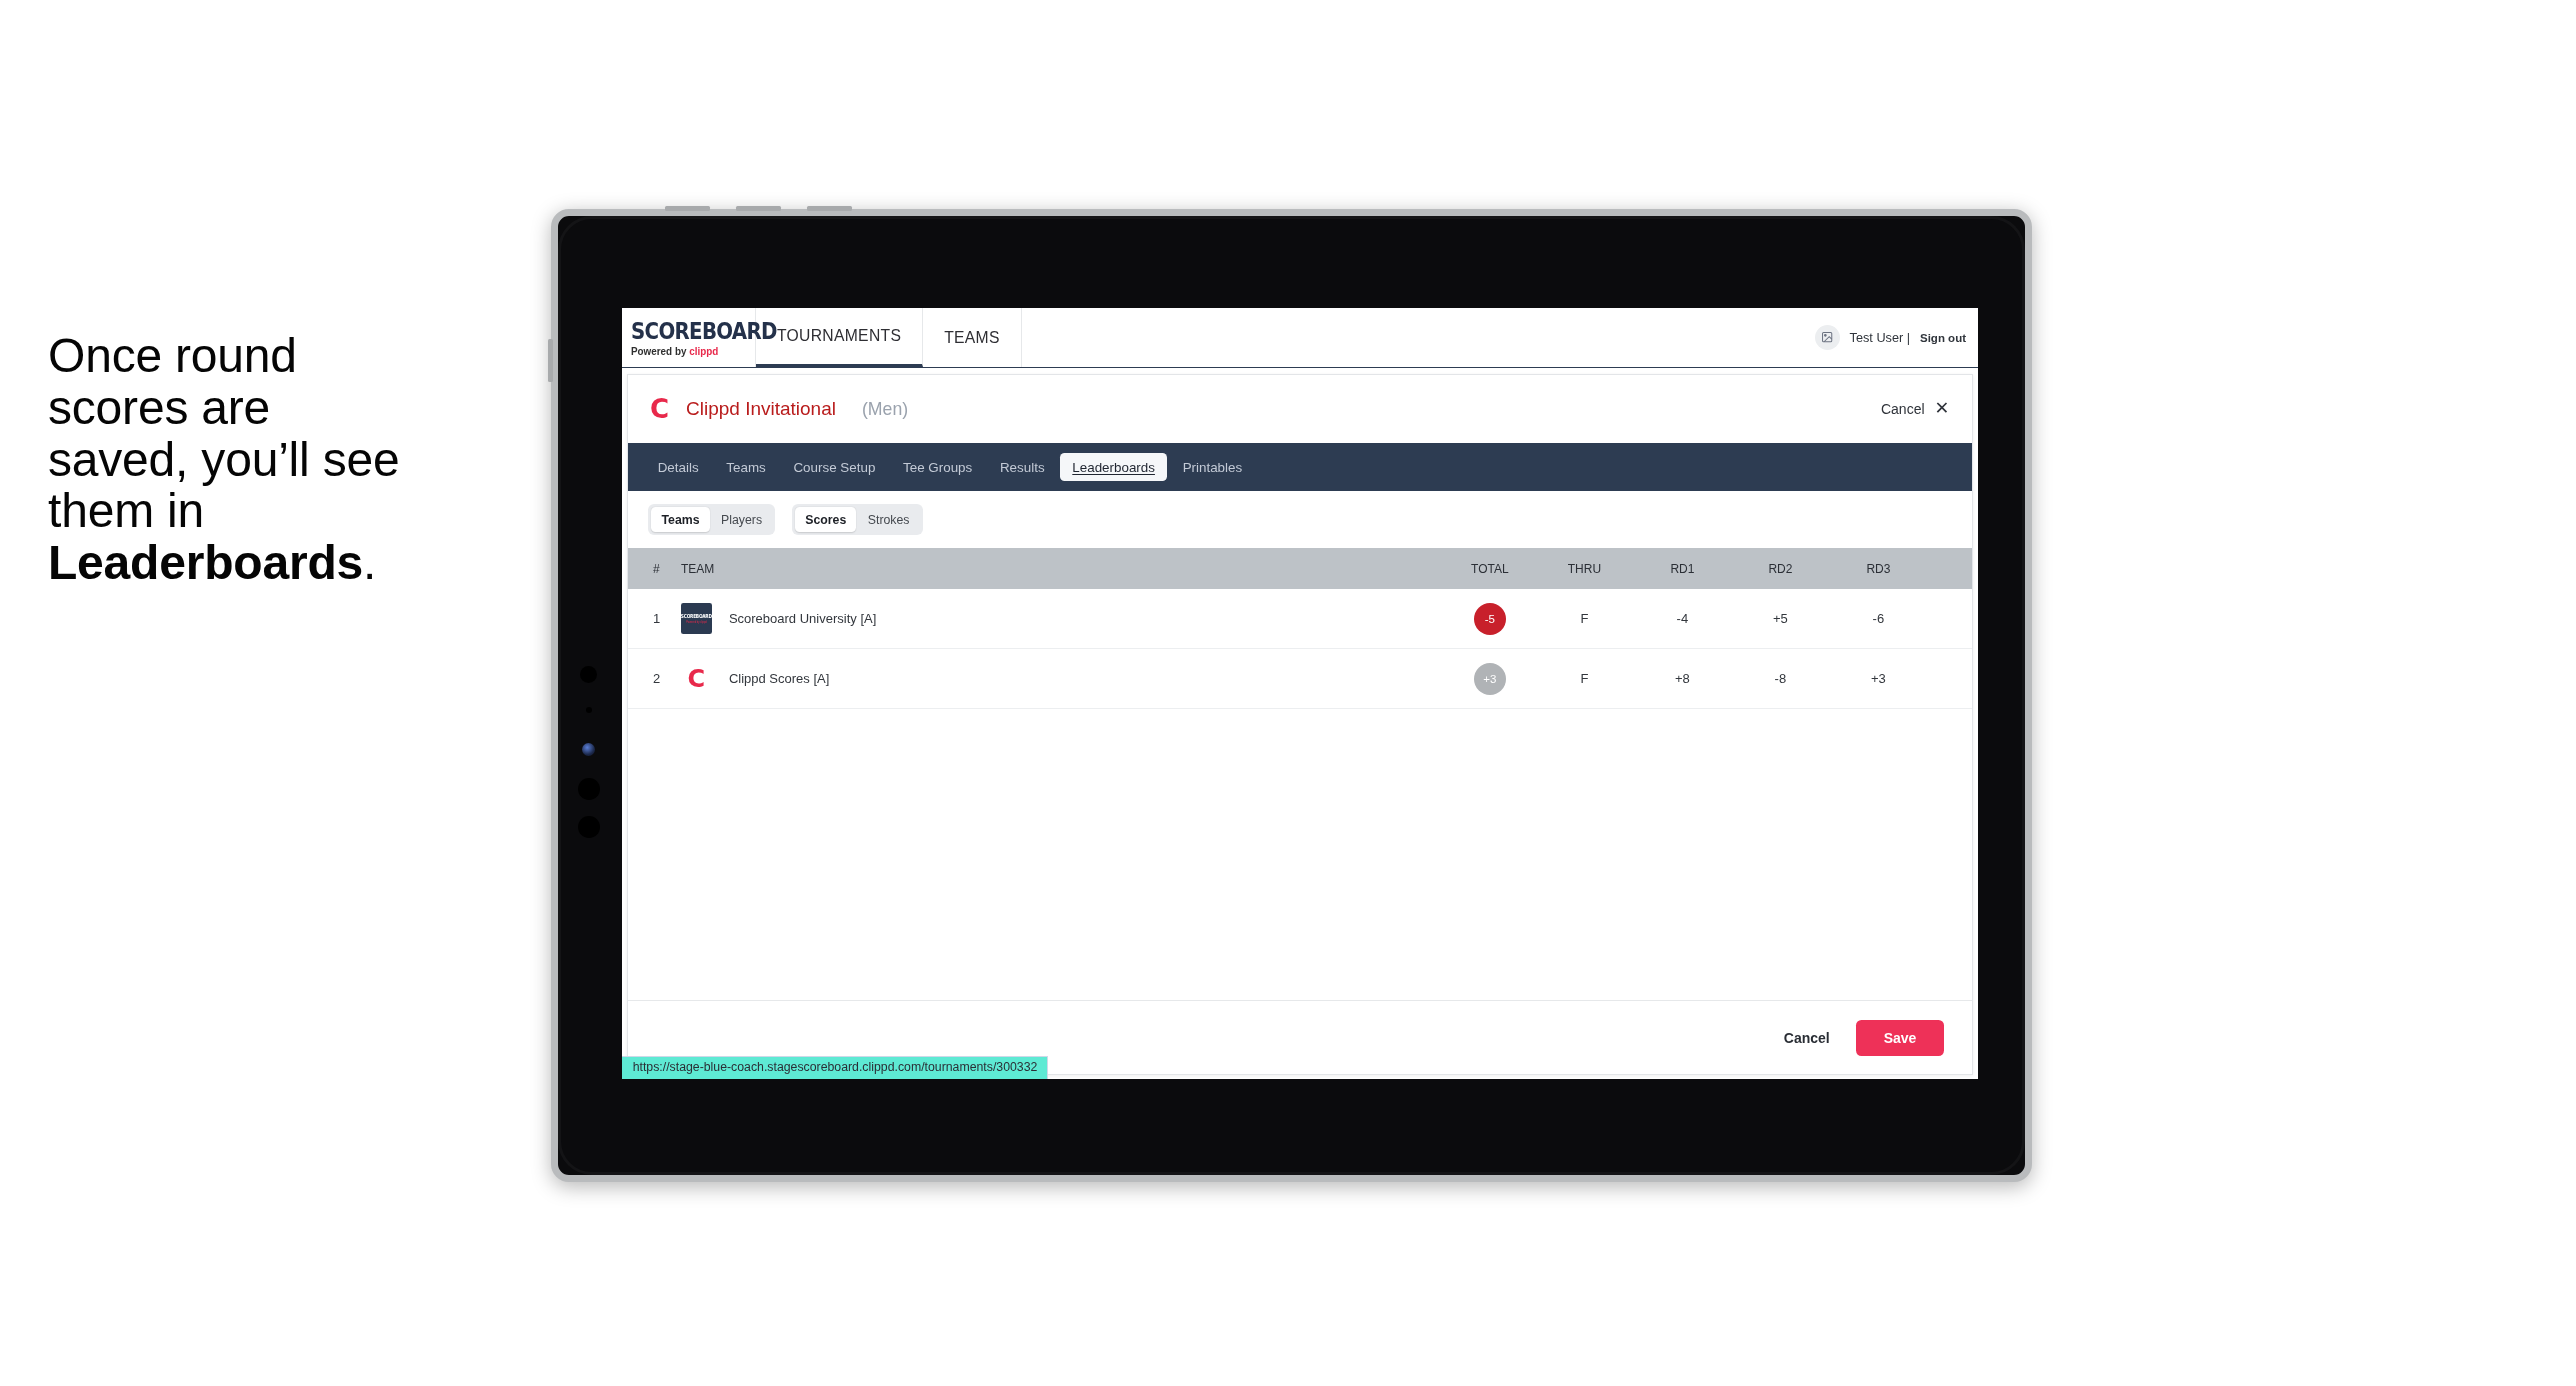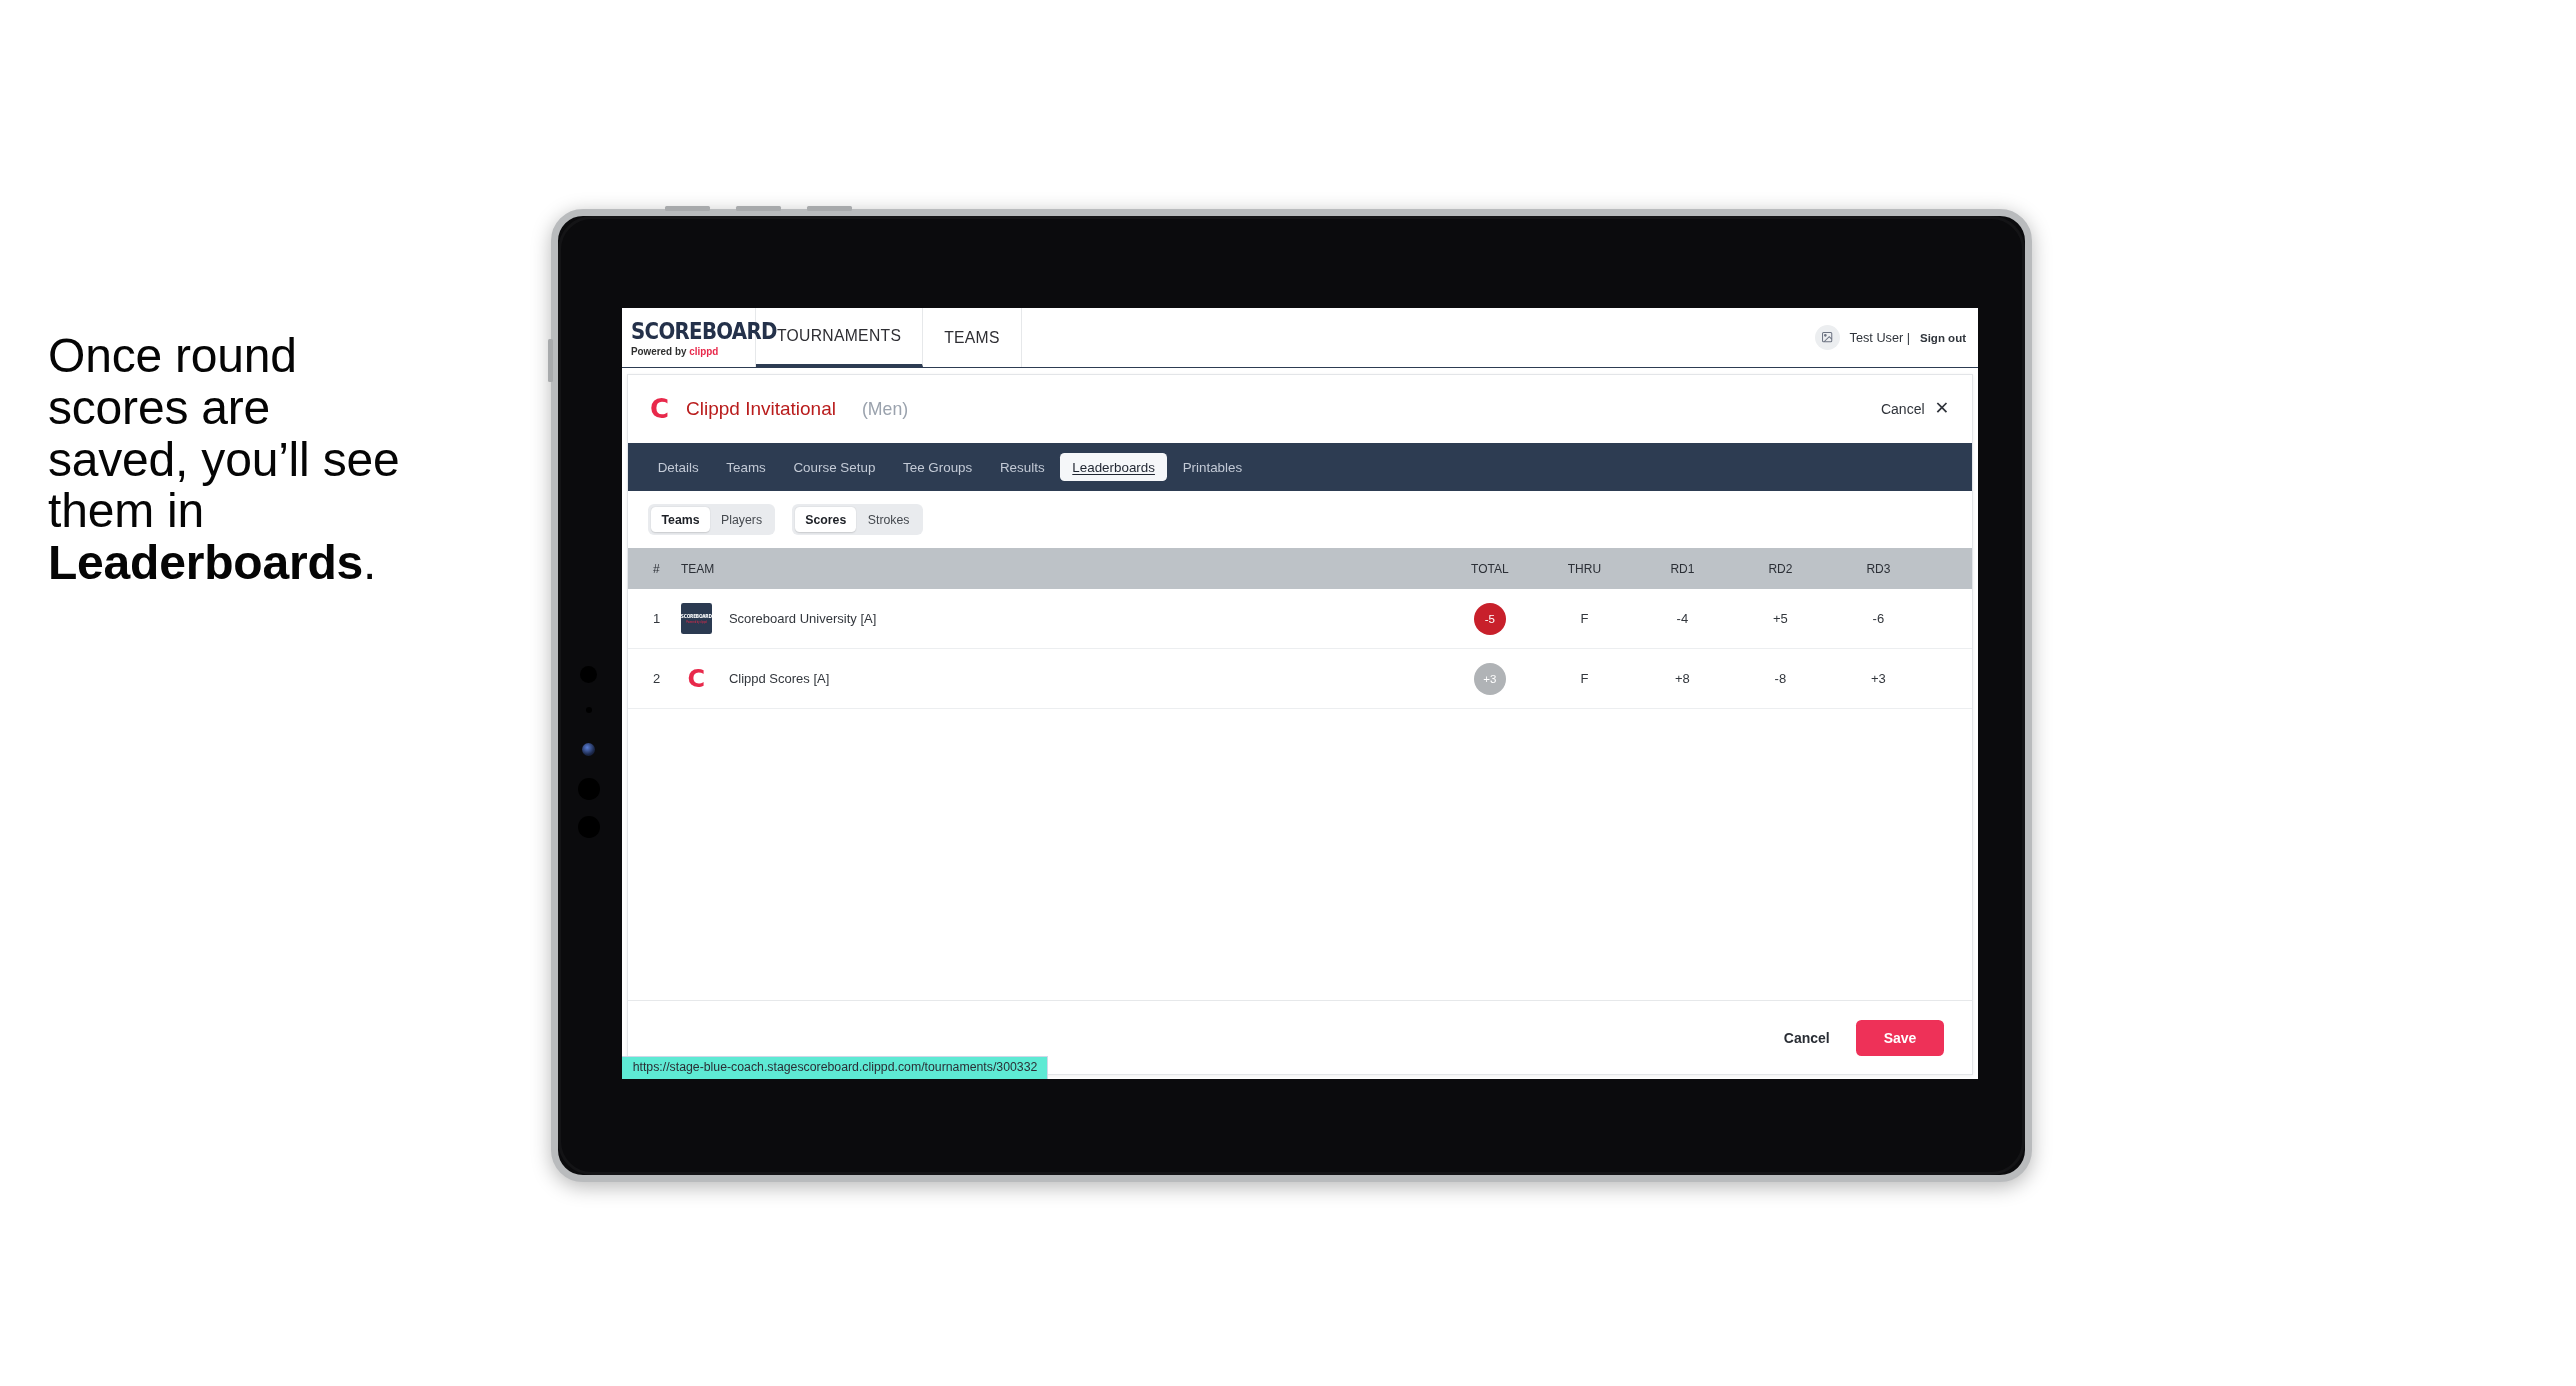--- a/index.html
+++ b/index.html
@@ -17,21 +17,21 @@
     font-size: 48px; line-height: 1.08; color: #050505;
     letter-spacing: -0.2px;
   }
   .caption .bold { font-weight: bold; }
 
   
   .device {
     position: absolute; left: 551px; top: 209px;
     width: 1481px; height: 973px;
     background: #0b0b0d;
-    border-radius: 32px;
+    border-radius: 18px;
     border: 7px solid #b9bbbd;
     box-shadow: 0 4.6px 20px rgba(0,0,0,0.28);
   }
   .device-inner-shade {
     position: absolute; inset: 0;
     border-radius: 34px;
     border: 3.1px solid #141416;
     pointer-events: none;
   }
   

